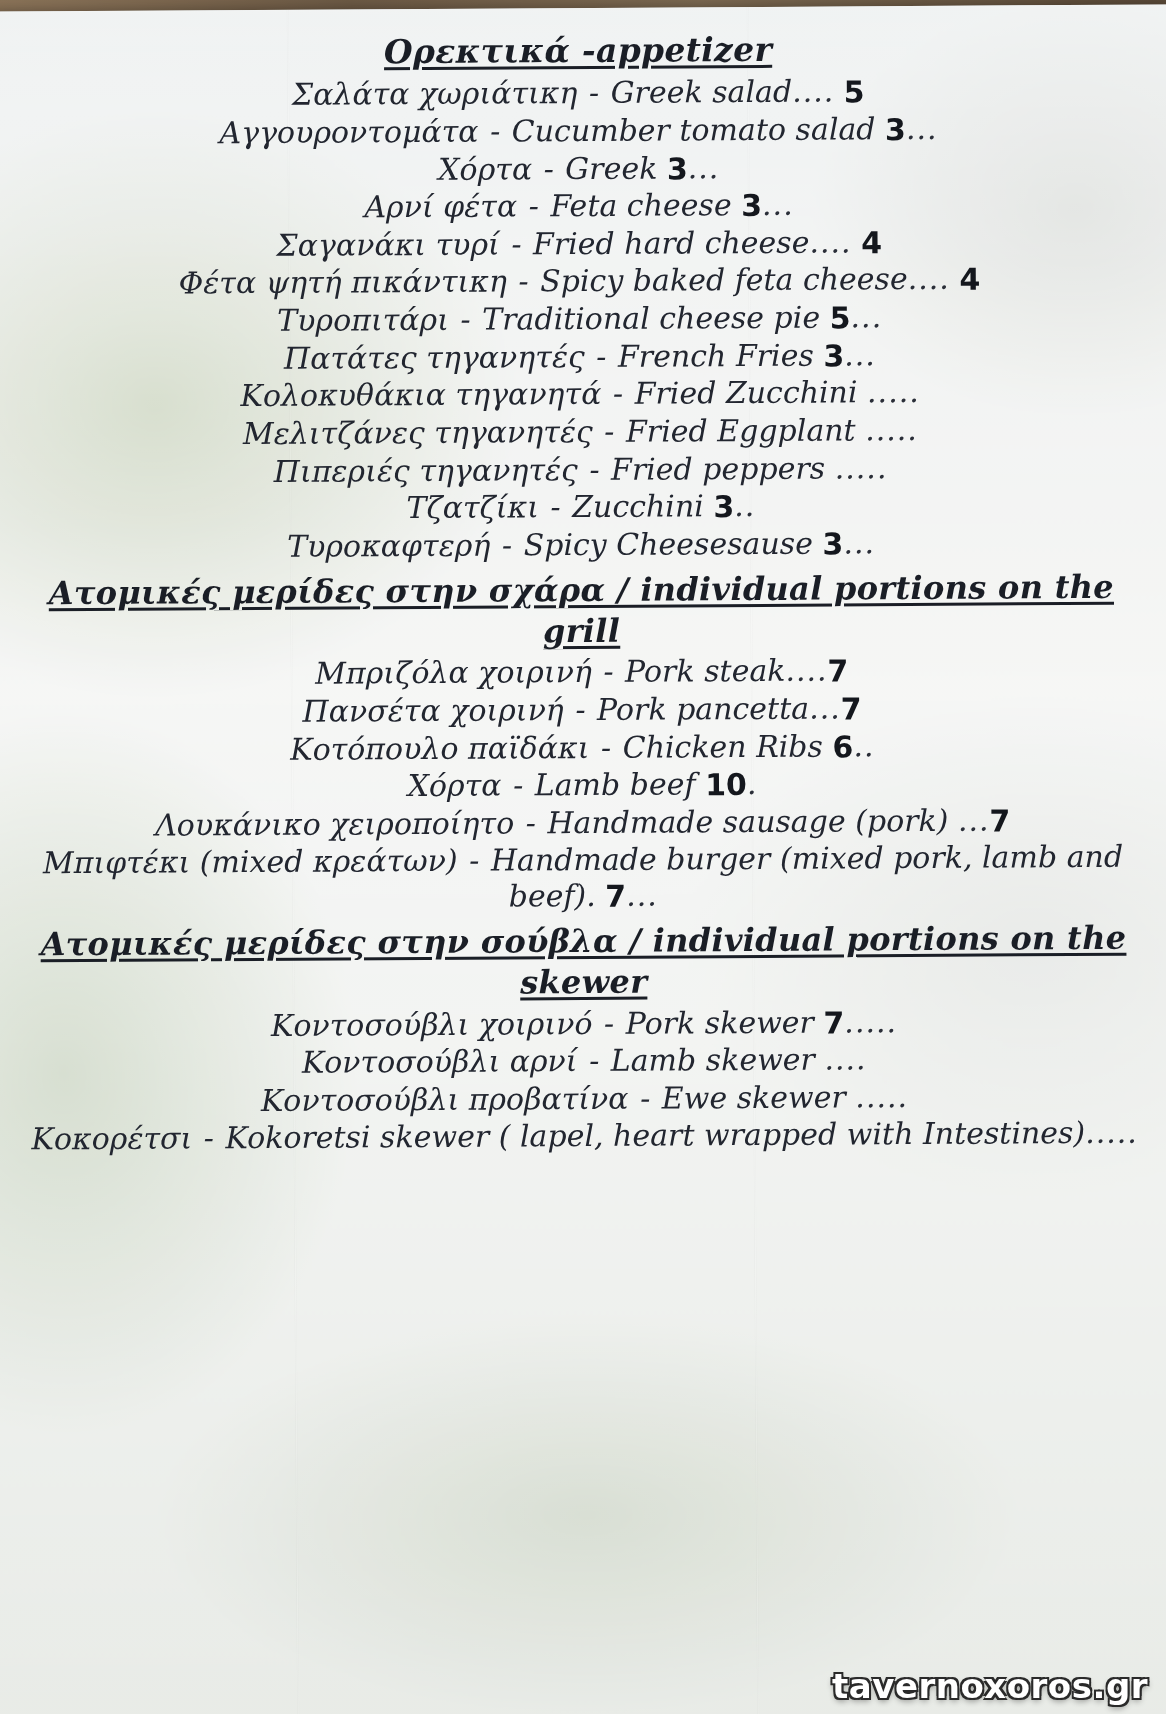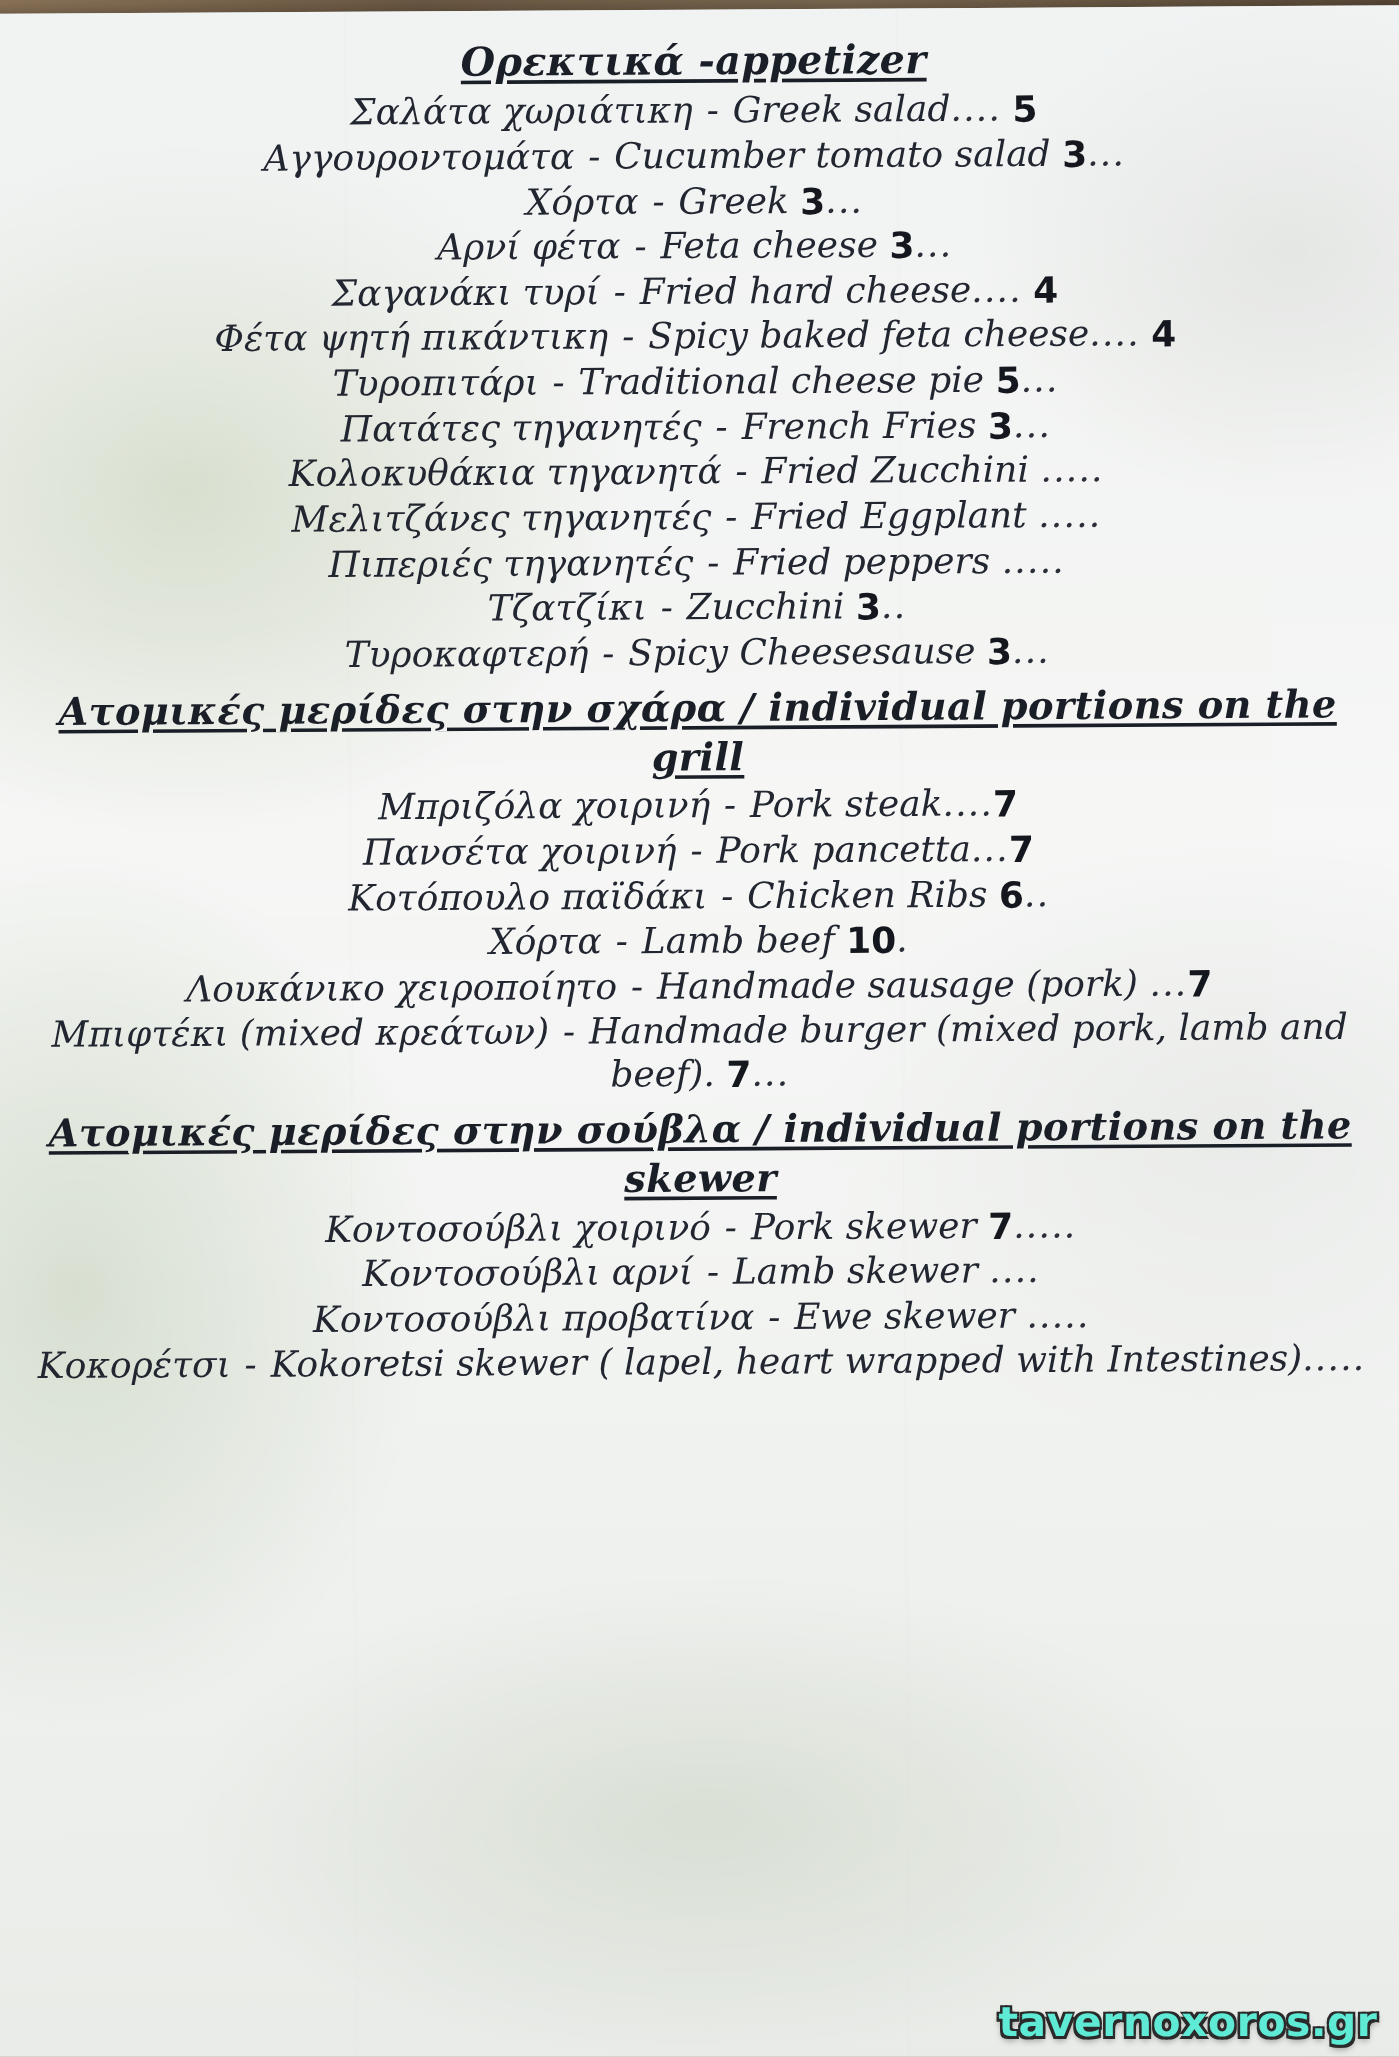--- a/index.html
+++ b/index.html
@@ -114,21 +114,21 @@
     font-style: normal;
     font-weight: 700;
     font-size: 34px;
     letter-spacing: 0.5px;
     color: #ffffff;
     text-shadow:
       -2px -2px 0 #2a2a2a, 2px -2px 0 #2a2a2a,
       -2px 2px 0 #2a2a2a, 2px 2px 0 #2a2a2a,
       0 3px 6px rgba(0,0,0,0.45);
   }
-  #watermark .tav { color: #5eead4; padding-left: 24px; }
+  #watermark .tav { color: #ffffff; padding-left: 24px; }
   
   .crease {
     position: absolute;
     background: linear-gradient(90deg, rgba(0,0,0,0.06), rgba(255,255,255,0.25), rgba(0,0,0,0.04));
     width: 2px;
     top: 0;
     bottom: 0;
     opacity: 0.5;
   }
 </style>

